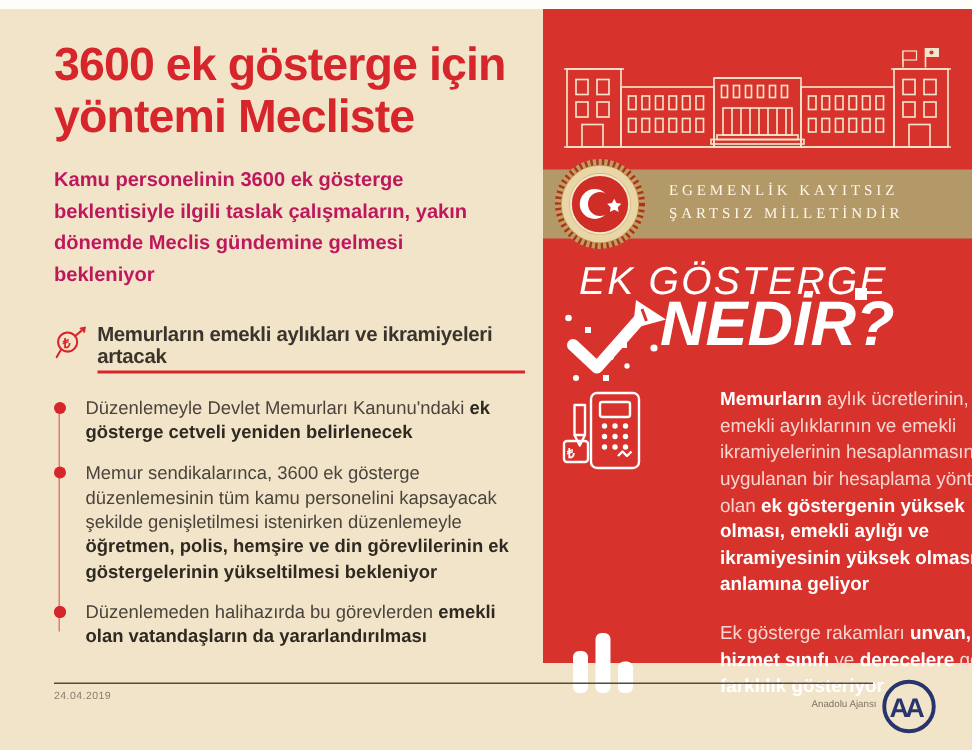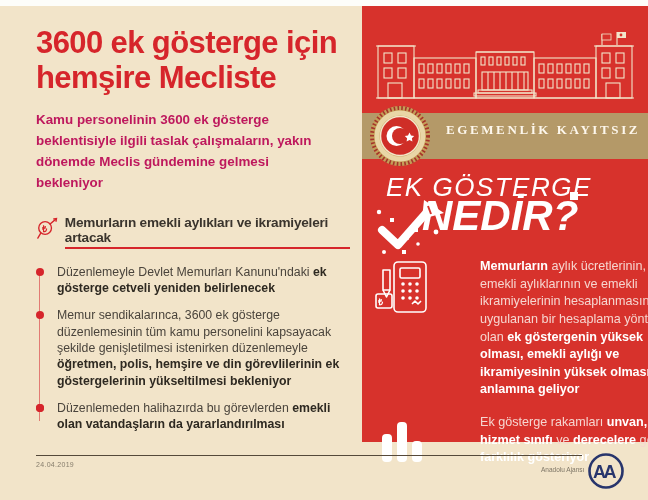--- a/index.html
+++ b/index.html
@@ -16,25 +16,25 @@
   .bullets{list-style:none;margin:15px 0 0 0;padding:0;position:relative;width:308px;}
   .bullets::before{content:"";position:absolute;left:3px;top:7px;bottom:12px;width:1px;background:rgba(214,37,43,.55);}
   .bullets li{position:relative;padding-left:21px;margin-bottom:11px;font-size:12.3px;line-height:1.33;color:#4a443c;}
   .bullets li b{color:#2e2921;}
   .bullets .dot{position:absolute;left:0;top:4px;width:8px;height:8px;border-radius:50%;background:#d6252b;}
 
   
   .panel{position:absolute;left:362px;top:6px;width:286px;height:436px;background:#d7322c;}
   .parliament{position:absolute;left:12px;top:26px;width:262px;height:68px;}
   .banner{position:absolute;left:0;top:107px;width:286px;height:46px;background:#b49968;}
-  .banner .btxt{position:absolute;left:84px;top:7px;font-family:"Liberation Serif",serif;font-weight:700;font-size:13px;line-height:1.5;letter-spacing:2.6px;color:#fdf7ec;white-space:nowrap;}
+  .banner .btxt{position:absolute;left:84px;top:7px;font-family:"Liberation Serif",serif;font-weight:400;font-size:10px;line-height:1.5;letter-spacing:2.6px;color:#fdf7ec;white-space:nowrap;}
   .emblem{position:absolute;left:7px;top:99px;width:62px;height:62px;}
   .head-top{position:absolute;left:24px;top:166px;color:#fff;font-size:26px;font-style:italic;font-weight:500;letter-spacing:1.5px;white-space:nowrap;}
   .head-dot{position:absolute;left:208px;top:186px;width:8px;height:8px;background:#fff;}
-  .head-main{position:absolute;left:60px;top:186px;color:#fff;font-size:42px;font-style:italic;font-weight:800;letter-spacing:0px;white-space:nowrap;}
+  .head-main{position:absolute;left:78px;top:186px;color:#fff;font-size:42px;font-style:italic;font-weight:800;letter-spacing:0px;white-space:nowrap;}
   .check-ico{position:absolute;left:12px;top:192px;width:76px;height:58px;}
   .para{position:absolute;left:12px;display:flex;gap:10px;align-items:flex-start;}
   .para .ico{flex:0 0 56px;display:flex;justify-content:center;}
   .para .ptx{width:198px;font-size:12.6px;line-height:1.4;color:#f6d6d0;margin-left:40px;}
   .para .ptx b{color:#ffffff;}
   .para1{top:252px;}
   .para2{top:408px;}
   .para2 .ico{padding-top:4px;}
 
   
@@ -45,21 +45,21 @@
 </style>
 </head>
 <body>
 
 <div class="page">
   <div class="top-strip"></div>
 
   <div class="left-col">
     <div class="title">
       <div>3600 ek gösterge için</div>
-      <div>hemşire Mecliste</div>
+      <div>yöntemi Mecliste</div>
     </div>
     <div class="subtitle">Kamu personelinin 3600 ek gösterge beklentisiyle ilgili taslak çalışmaların, yakın dönemde Meclis gündemine gelmesi bekleniyor</div>
 
     <div class="section-head">
       <svg width="25" height="27" viewBox="0 0 25 27">
         <g fill="none" stroke="#d6252b" stroke-width="1.5" stroke-linecap="round">
           <circle cx="10" cy="13" r="7"></circle>
           <line x1="5.2" y1="18.5" x2="2" y2="24"></line>
           <line x1="15.5" y1="8.5" x2="21.5" y2="3.5"></line>
           <path d="M19.5,3 L22.5,2.5 L22,5.5"></path>
@@ -144,20 +144,21 @@
         <line x1="243" y1="13" x2="243" y2="0"></line>
       </g>
       <rect x="228" y="2" width="9" height="6" fill="#d7322c" stroke="#f2e5cb" stroke-width="0.8"></rect>
       <rect x="243" y="0" width="9" height="6" fill="#f2e5cb"></rect>
       <circle cx="247" cy="3" r="1.4" fill="#d7322c"></circle>
     </svg>
 
     <div class="banner">
       <div class="btxt">
         <div>EGEMENLİK KAYITSIZ</div>
+        <div>ŞARTSIZ MİLLETİNDİR</div>
       </div>
     </div>
 
     <svg class="emblem" viewBox="0 0 62 62">
       <circle cx="31" cy="31" r="30" fill="#c49e58"></circle>
       <circle cx="31" cy="31" r="28" fill="none" stroke="#a5342a" stroke-width="4" stroke-dasharray="1.6 2.2"></circle>
       <circle cx="31" cy="31" r="23" fill="none" stroke="#e9d6a6" stroke-width="5"></circle>
       <circle cx="31" cy="31" r="19.5" fill="#cf2e27" stroke="#f3e6c9" stroke-width="1.5"></circle>
       <circle cx="27.5" cy="31" r="10" fill="#ffffff"></circle>
       <circle cx="31" cy="31" r="8" fill="#cf2e27"></circle>

